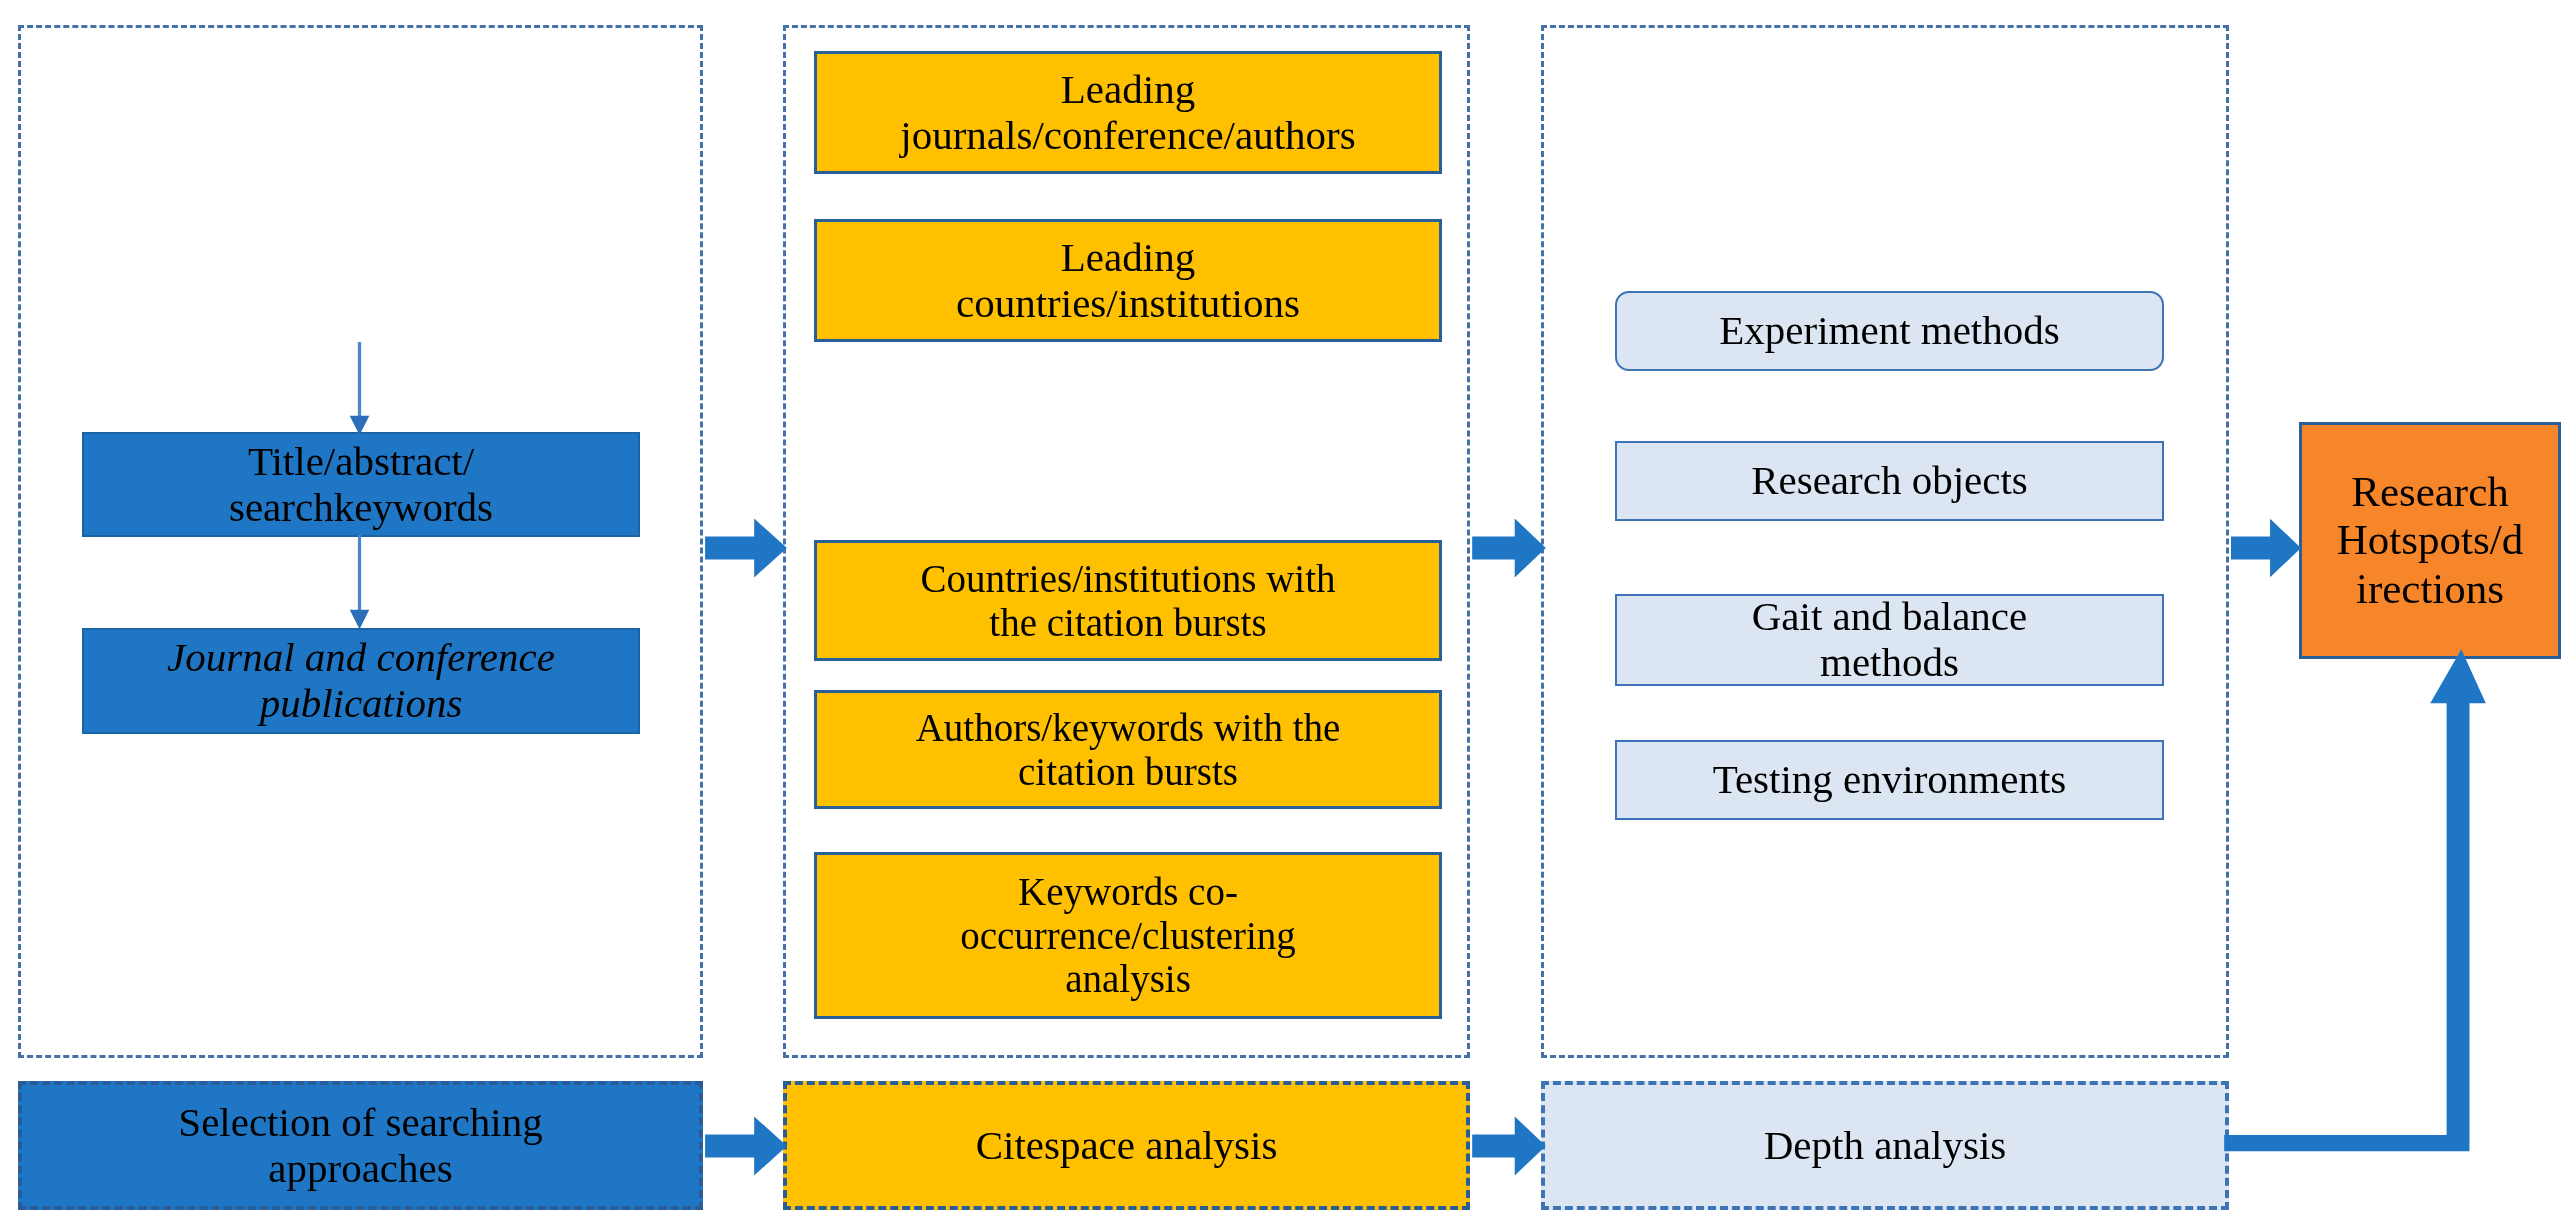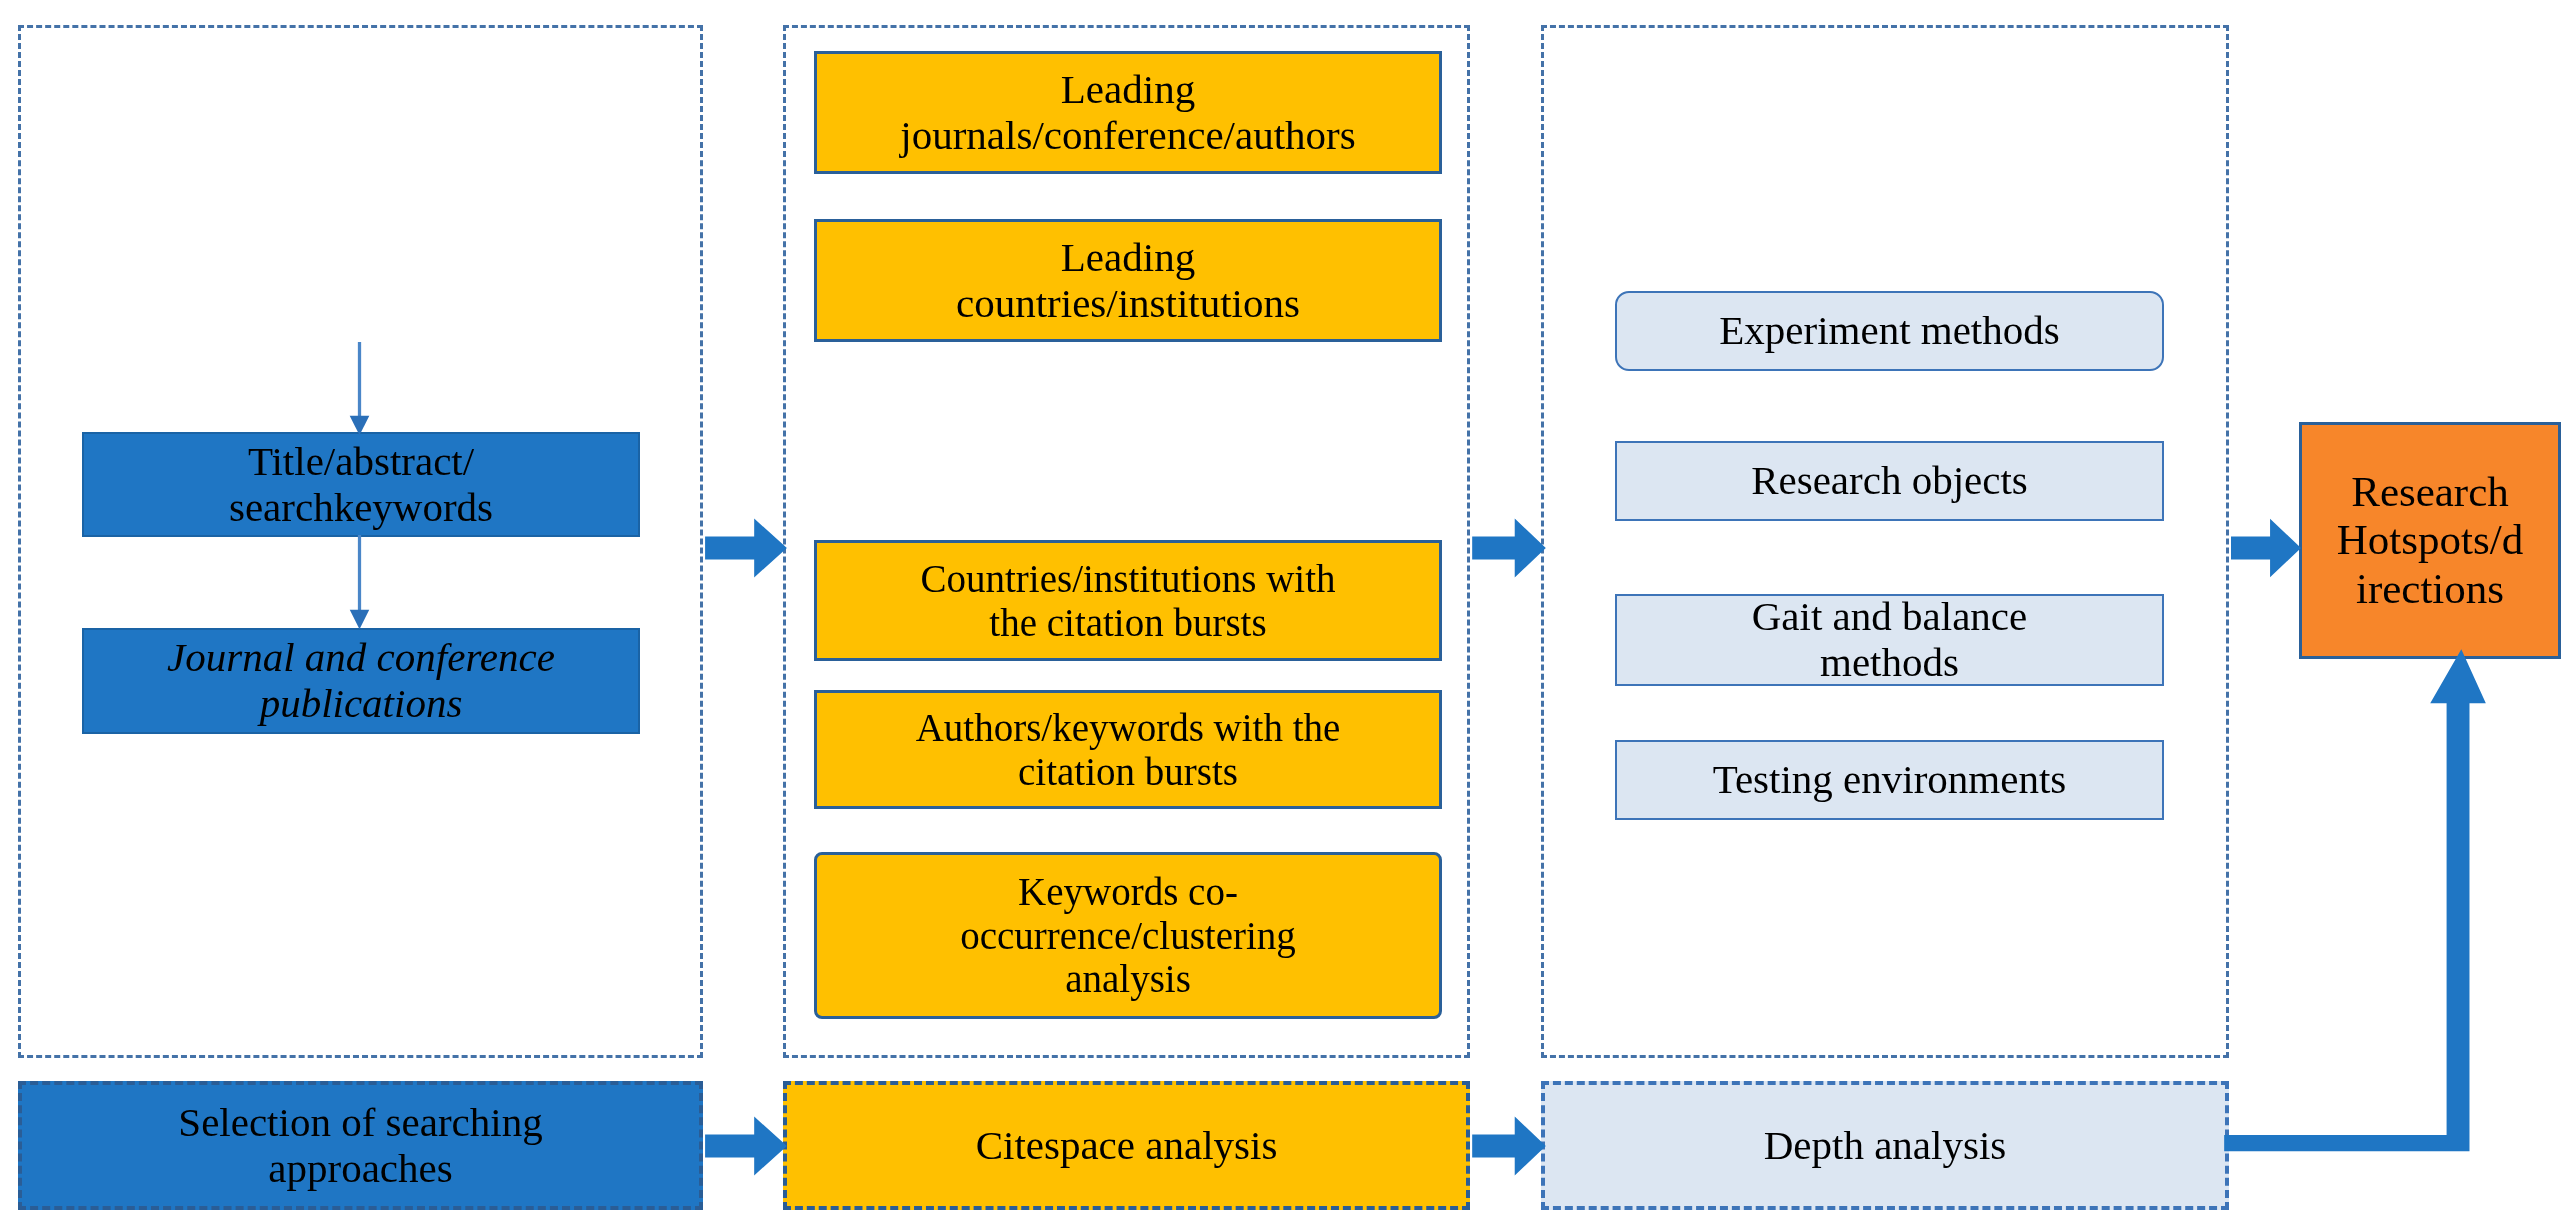--- a/index.html
+++ b/index.html
@@ -121,21 +121,21 @@
   <div class="node node-orange fs-48" style="left:814px; top:540px; width:628px; height:121px;">
     <span style="white-space:pre-line;">Countries/institutions with
 the citation bursts</span>
   </div>
 
   <div class="node node-orange fs-48" style="left:814px; top:690px; width:628px; height:119px;">
     <span style="white-space:pre-line;">Authors/keywords with the
 citation bursts</span>
   </div>
 
-  <div class="node node-orange fs-48" style="left:814px; top:852px; width:628px; height:167px;border-radius:8px;">
+  <div class="node node-orange fs-48" style="left:814px; top:852px; width:628px; height:167px;">
     <span style="white-space:pre-line;">Keywords co-
 occurrence/clustering
 analysis</span>
   </div>
 
   <div class="node node-lightblue fs-50" style="left:1615px; top:291px; width:549px; height:80px;border-radius:14px;">
     <span style="white-space:pre-line;">Experiment methods</span>
   </div>
 
   <div class="node node-lightblue fs-50" style="left:1615px; top:441px; width:549px; height:80px;">

